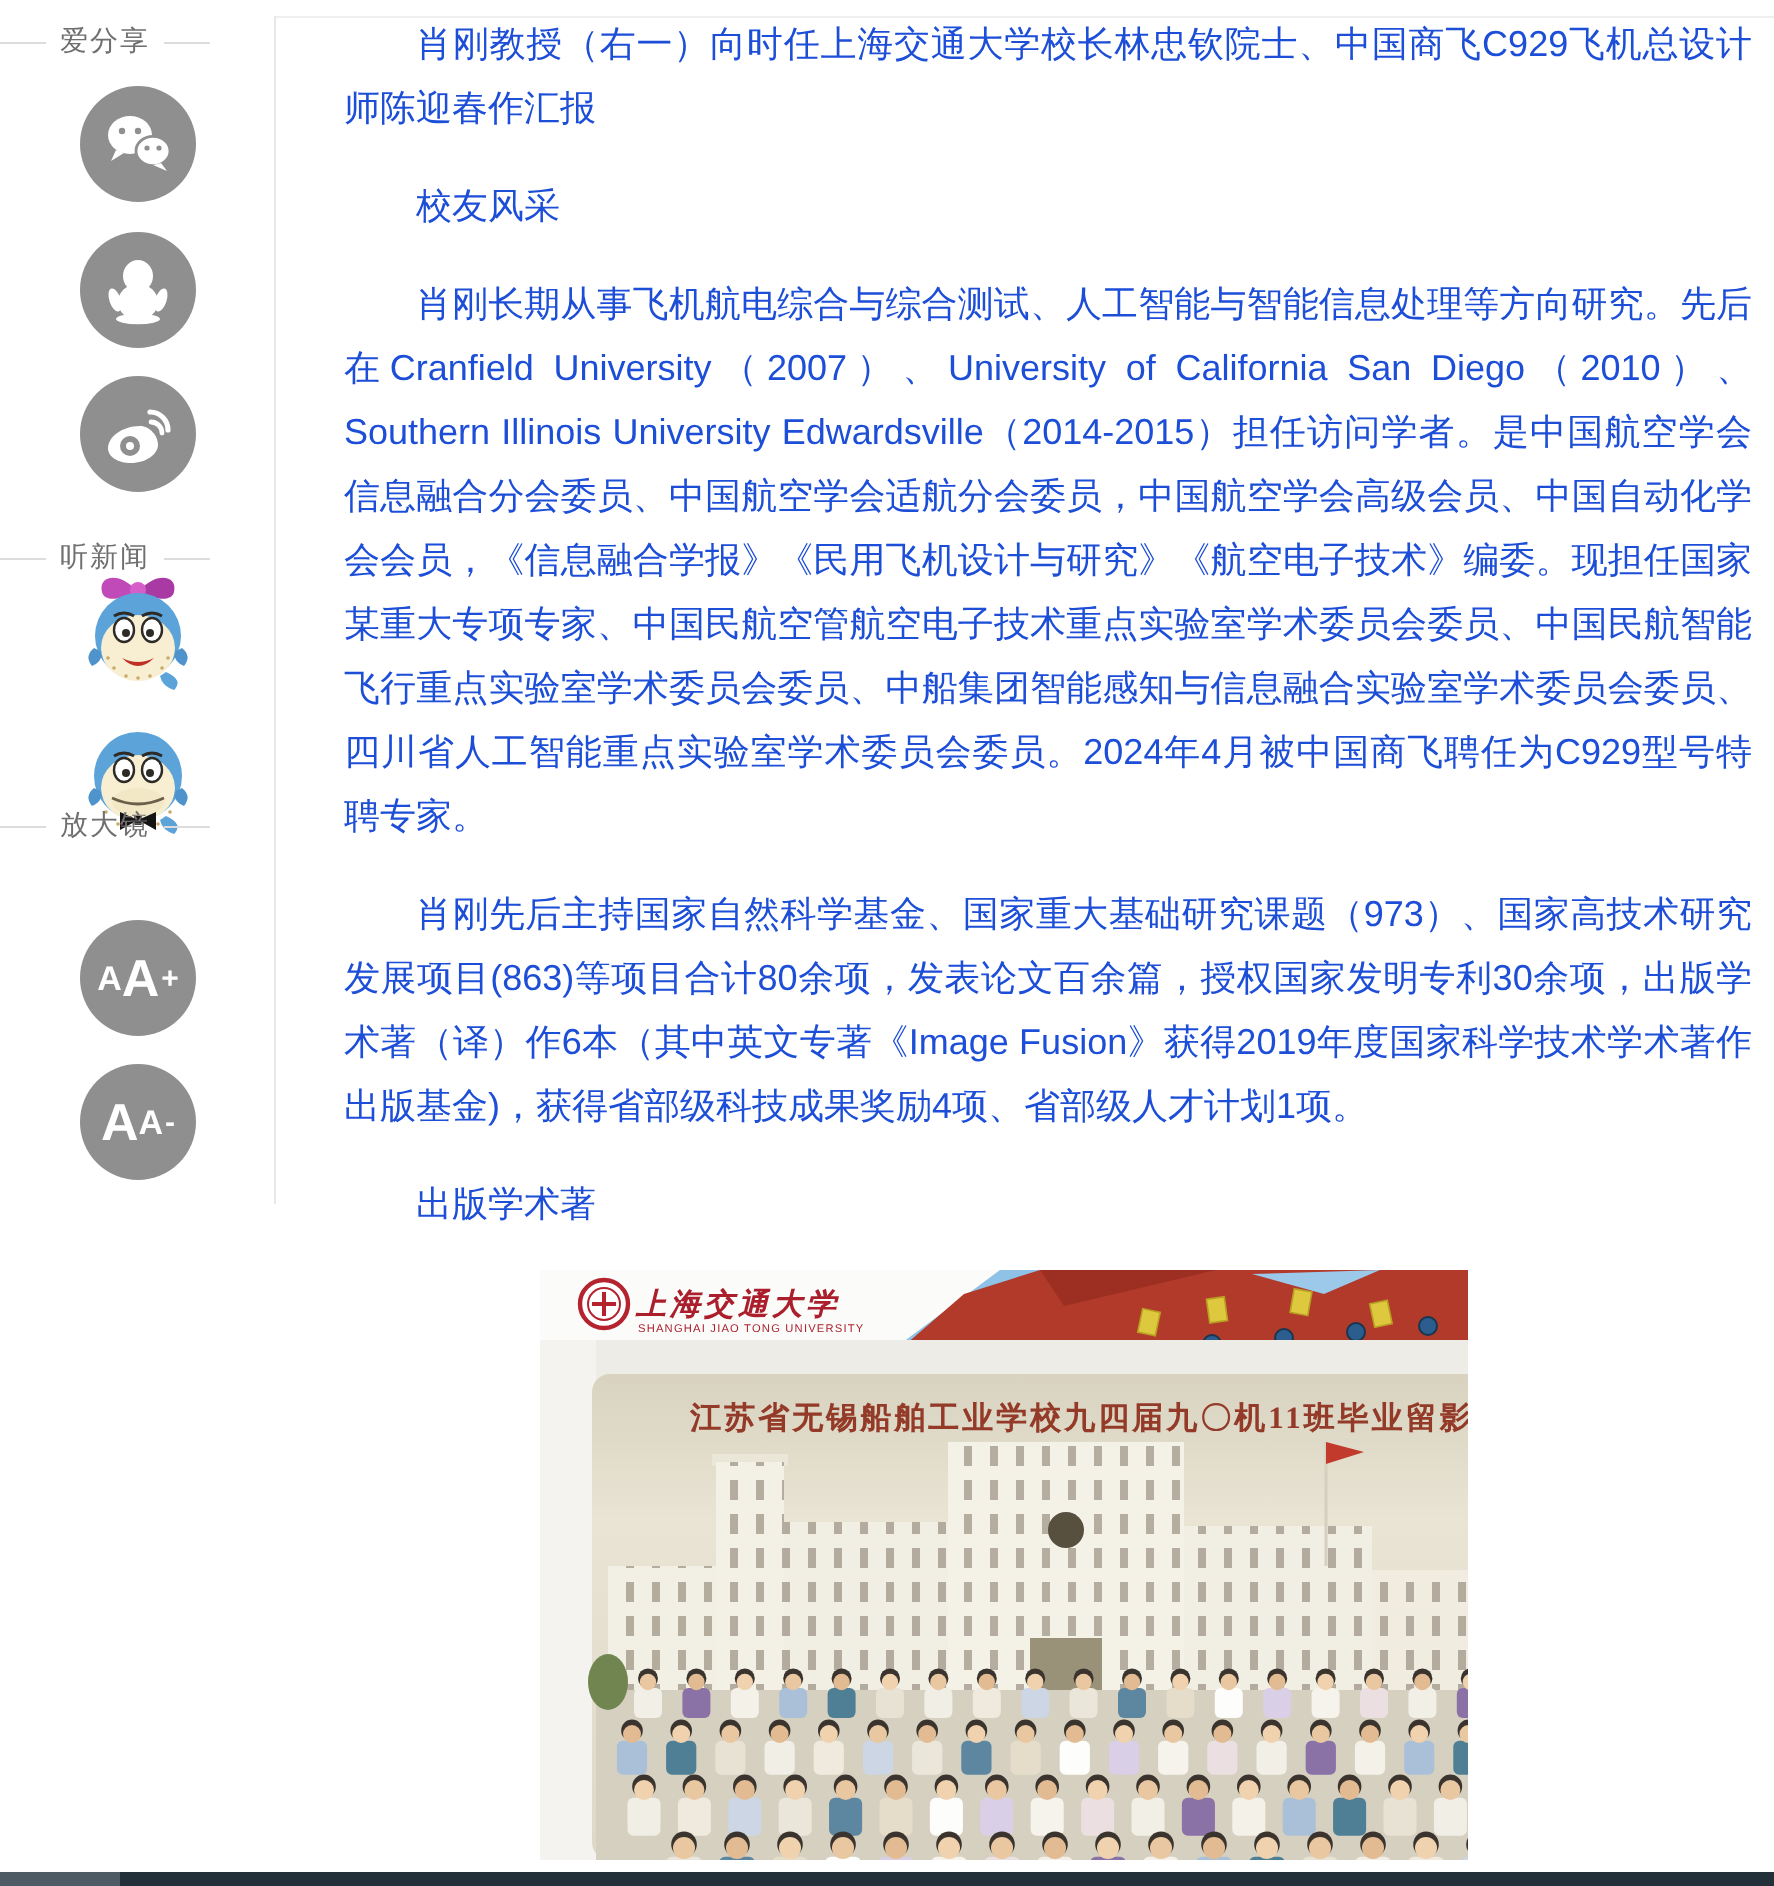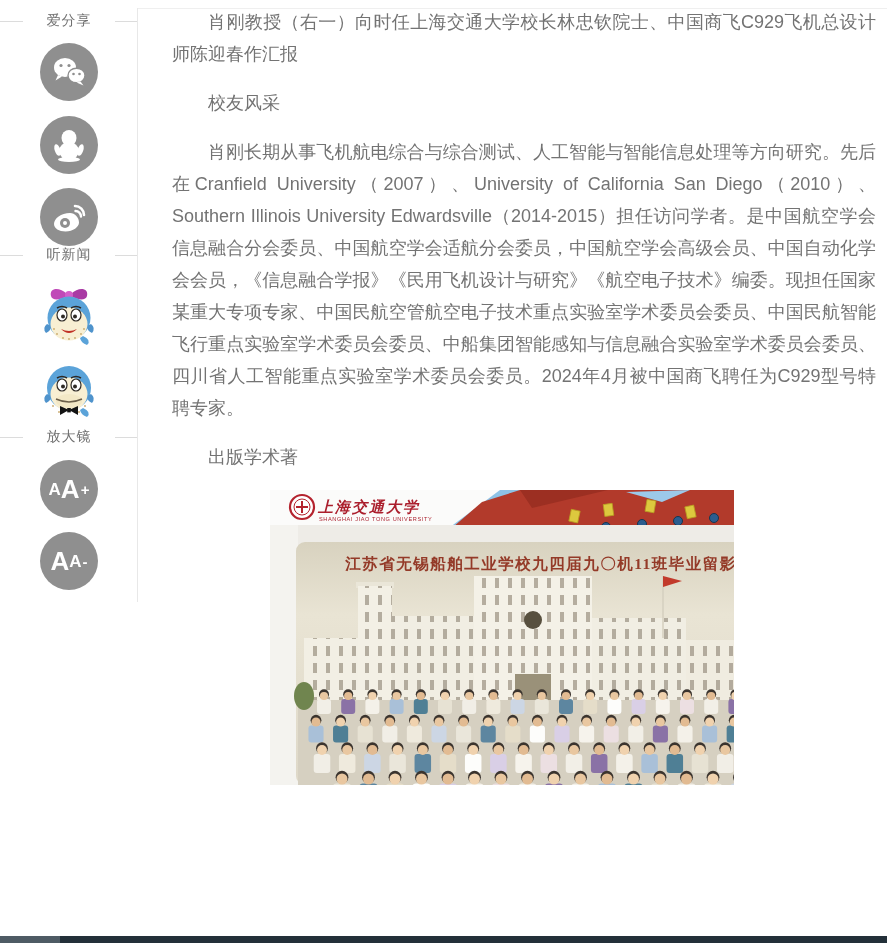--- a/index.html
+++ b/index.html
@@ -5,21 +5,21 @@
   * { box-sizing: border-box; }
   html,body { margin:0; padding:0; background:#fff; }
   .page {
     position:relative; width:887px; height:943px; overflow:hidden;
     background:#fff; font-family:"Liberation Sans", sans-serif;
   }
 
   
   .sidebar { position:absolute; left:0; top:0; width:138px; height:943px; }
   .side-label {
-    position:absolute; width:138px; display:flex; align-items:center; justify-content:space-between;
+    position:absolute; width:138px; display:flex; align-items:center; justify-content:flex-start;
     gap:7px; color:#6f6f6f; font-size:14px; letter-spacing:1px;
   }
   .side-label .dash { width:23px; height:1px; background:#dcdcdc; }
   .circle-btn {
     position:absolute; left:50%; transform:translateX(-50%);
     width:58px; height:58px; border-radius:50%; background:#8f8f8f;
     border:none; padding:0; cursor:pointer;
     display:flex; align-items:center; justify-content:center;
   }
   .mascot-btn {
@@ -31,21 +31,21 @@
   .aa-btn .a-lg { font-size:26px; }
   .aa-btn sup { font-size:15px; vertical-align:10px; margin-left:1px; }
 
   
   .divider-v { position:absolute; left:137px; top:8px; width:1px; height:594px; background:#e8e8e8; }
   .divider-h { position:absolute; left:137px; top:8px; width:750px; height:1px; background:#efefef; }
 
   
   .content { position:absolute; left:172px; top:0; width:704px; }
   .content p {
-    margin:0 0 17px 0; font-size:18px; line-height:32px; color:#737373;
+    margin:0 0 17px 0; font-size:18px; line-height:32px; color:#1d4ed8;
     text-indent:36px; text-align:justify; word-break:break-word;
   }
   .content p.first { margin-top:6px; }
 
   
   figure.photo { margin:12px 0 0 98px; width:464px; height:295px; overflow:hidden; position:relative; }
   figure.photo svg { display:block; }
 
   
   .footer-bar { position:absolute; left:0; top:936px; width:887px; height:7px; background:#233039; z-index:10; }
@@ -90,21 +90,21 @@
     <button class="circle-btn" style="top:188px">
       <svg width="40" height="40" viewBox="0 0 40 40">
         <path d="M21 16 C12 16 5 21.5 5 27 C5 31.5 10 34.5 16.5 34.5 C24 34.5 30 30 30 25.5 C30 21 26 16 21 16 Z" fill="#fff"></path>
         <circle cx="16" cy="26" r="5" fill="#8f8f8f"></circle>
         <circle cx="16" cy="26" r="2" fill="#fff"></circle>
         <path d="M26 9 C31 9 35 13 35 18" stroke="#fff" stroke-width="2.6" fill="none" stroke-linecap="round"></path>
         <path d="M26.5 14 C29.5 14 32 16.5 32 19.5" stroke="#fff" stroke-width="2.4" fill="none" stroke-linecap="round"></path>
       </svg>
     </button>
 
-    <div class="side-label" style="top:246px">
+    <div class="side-label" style="top:270px">
       <span class="dash"></span>
       <span>听新闻</span>
       <span class="dash"></span>
     </div>
 
     <button class="mascot-btn" style="top:284px">
       <svg width="64" height="64" viewBox="0 0 64 64">
         <path d="M30 10 C22 2 12 4 14 12 C15 17 24 16 30 12 Z" fill="#c04ab8"></path>
         <path d="M34 10 C42 2 52 4 50 12 C49 17 40 16 34 12 Z" fill="#a93aa4"></path>
         <circle cx="32" cy="11" r="4" fill="#d55ecb"></circle>
@@ -148,21 +148,21 @@
         <polygon points="41,50 32,54 41,59" fill="#141414"></polygon>
         <rect x="30.2" y="52" width="3.6" height="4.4" fill="#141414"></rect>
         <circle cx="16" cy="50" r="0.9" fill="#c9a96b"></circle>
           <circle cx="48" cy="50" r="0.9" fill="#c9a96b"></circle>
         <circle cx="22" cy="56" r="0.9" fill="#c9a96b"></circle>
           <circle cx="42" cy="56" r="0.9" fill="#c9a96b"></circle>
         <path d="M46 52 Q55 56 50 61 Q44 59 43 54 Z" fill="#5ba3d9"></path>
       </svg>
     </button>
 
-    <div class="side-label" style="top:428px">
+    <div class="side-label" style="top:404px">
       <span class="dash"></span>
       <span>放大镜</span>
       <span class="dash"></span>
     </div>
 
     <button class="circle-btn aa-btn" style="top:460px">
       <span class="a-sm">A</span>
         <span class="a-lg">A</span>
         <sup>+</sup>
     </button>
@@ -174,20 +174,21 @@
     </button>
   </aside>
 
   <div class="divider-h"></div>
   <div class="divider-v"></div>
 
   <main class="content">
     <p class="first">肖刚教授（右一）向时任上海交通大学校长林忠钦院士、中国商飞C929飞机总设计师陈迎春作汇报</p>
     <p>校友风采</p>
     <p>肖刚长期从事飞机航电综合与综合测试、人工智能与智能信息处理等方向研究。先后在Cranfield University（2007）、University of California San Diego（2010）、Southern Illinois University Edwardsville（2014-2015）担任访问学者。是中国航空学会信息融合分会委员、中国航空学会适航分会委员，中国航空学会高级会员、中国自动化学会会员，《信息融合学报》《民用飞机设计与研究》《航空电子技术》编委。现担任国家某重大专项专家、中国民航空管航空电子技术重点实验室学术委员会委员、中国民航智能飞行重点实验室学术委员会委员、中船集团智能感知与信息融合实验室学术委员会委员、四川省人工智能重点实验室学术委员会委员。2024年4月被中国商飞聘任为C929型号特聘专家。</p>
+    <p>肖刚先后主持国家自然科学基金、国家重大基础研究课题（973）、国家高技术研究发展项目(863)等项目合计80余项，发表论文百余篇，授权国家发明专利30余项，出版学术著（译）作6本（其中英文专著《Image Fusion》获得2019年度国家科学技术学术著作出版基金)，获得省部级科技成果奖励4项、省部级人才计划1项。</p>
     <p>出版学术著</p>
 
     <figure class="photo">
       <svg width="542" height="295" viewBox="0 0 542 295">
         <defs>
           <linearGradient id="cardGrad" x1="0" y1="0" x2="0" y2="1">
             <stop offset="0" stop-color="#d8d2bf"></stop>
             <stop offset="0.3" stop-color="#e9e4d4"></stop>
             <stop offset="1" stop-color="#ded8c8"></stop>
           </linearGradient>

